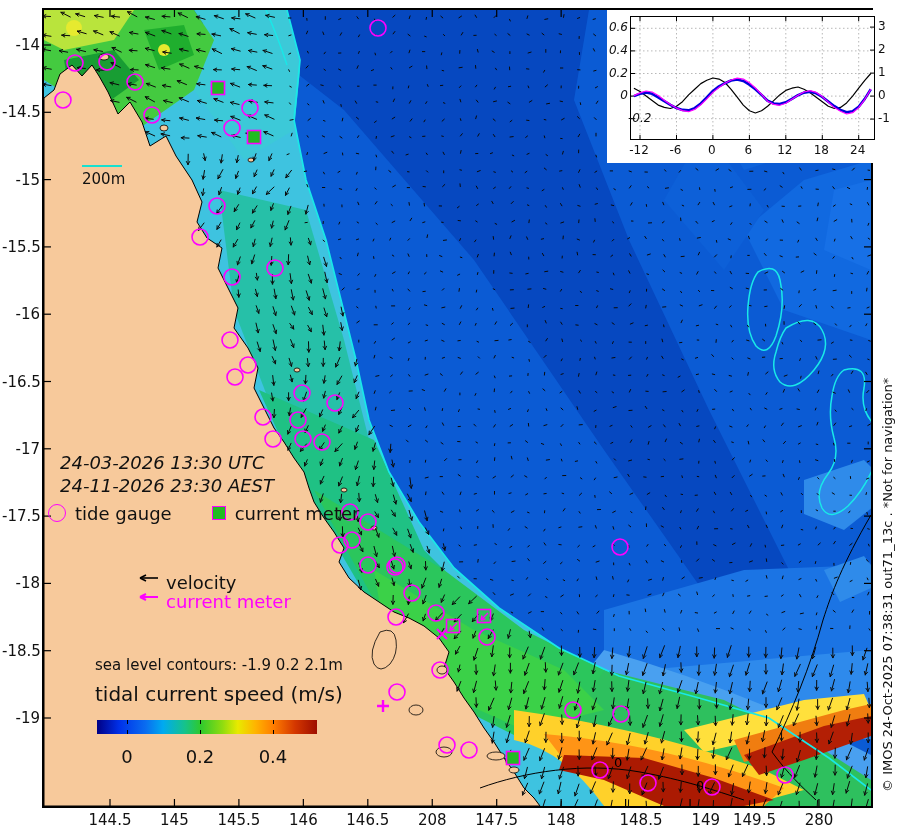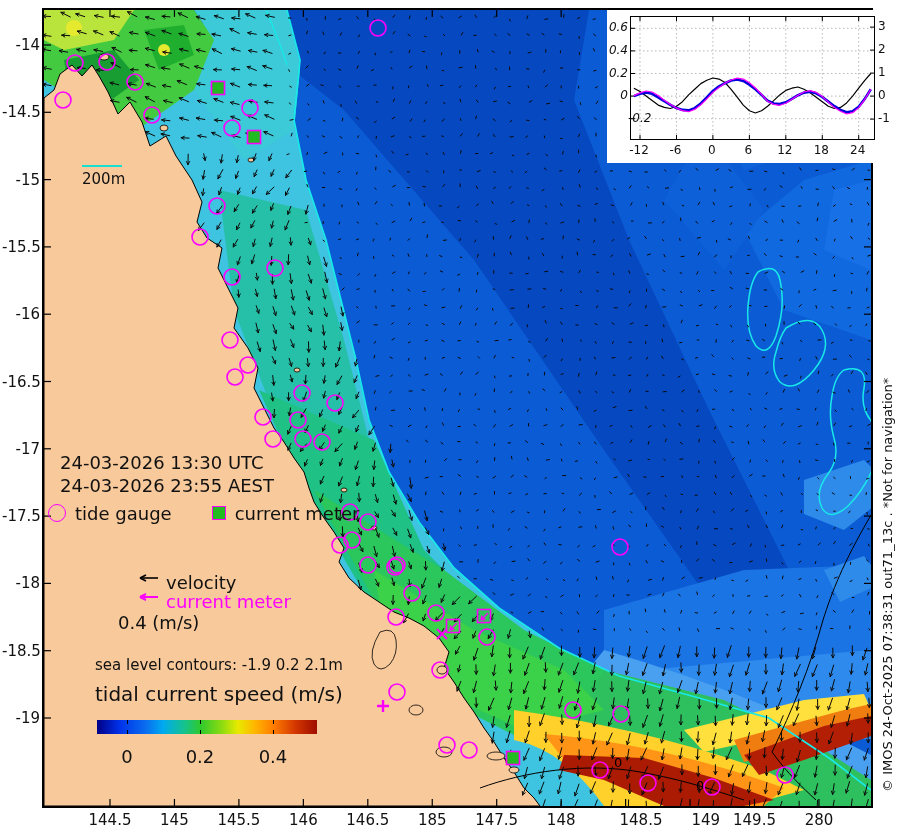--- a/index.html
+++ b/index.html
@@ -4,21 +4,21 @@
 <style>
   html,body{margin:0;padding:0;}
   body{width:900px;height:834px;position:relative;background:#fff;overflow:hidden;
        font-family:"DejaVu Sans","Liberation Sans",sans-serif;color:#111;}
   #map-frame{position:absolute;left:42px;top:8px;width:827px;height:796px;border:2px solid #000;background:#f7c99b;}
   #map-svg{position:absolute;left:0;top:0;}
   .ov{position:absolute;white-space:nowrap;}
   .xtick-label{position:absolute;width:60px;text-align:center;font-size:15px;}
   .ytick-label{position:absolute;width:38px;text-align:right;font-size:15px;}
   
-  .dates{left:16px;top:441px;font-size:18px;line-height:23px;}
+  .dates{left:16px;top:441px;font-size:18px;line-height:23px;font-style:italic;}
   .gauge-legend{left:4px;top:492px;height:22px;font-size:18px;display:flex;align-items:center;gap:9px;}
   .circ-icon{width:16px;height:16px;border:1.6px solid #ff00ff;border-radius:50%;display:inline-block;}
   .sq-icon{width:12px;height:12px;border:1.6px solid #ff00ff;background:#22bb22;display:inline-block;}
   .vec-legend{left:90px;top:563px;font-size:18px;line-height:19px;}
   .vec-row{display:flex;gap:6px;height:19px;}
   .vec-scale{margin-left:-16px;margin-top:2px;}
   .note{left:51px;top:646px;font-size:15px;}
   .cb-title{left:51px;top:672px;font-size:20px;}
   .cbar{position:absolute;left:53px;top:710px;width:220px;height:14px;
         background:linear-gradient(to right,#000085 0%,#0030e8 10%,#0a6cf0 22%,#00aaf0 30%,#16c38a 40%,#2ec92e 47%,#8fdc10 57%,#e8ea00 64%,#ffb400 72%,#ff7e00 80%,#d43700 90%,#9e0e00 100%);}
@@ -221,21 +221,21 @@
         <line x1="0" y1="708" x2="7" y2="708" stroke="#000" stroke-width="1.2"></line>
         <line x1="827" y1="708" x2="820" y2="708" stroke="#000" stroke-width="1.2"></line>
       </g>
   </svg>
 
   <div class="ov scale200-line"></div>
   <div class="ov scale200-text">200m</div>
 
   <div class="ov dates">
     <div>24-03-2026 13:30 UTC</div>
-    <div>24-03-2026 23:55 AEST</div>
+    <div>24-11-2026 23:30 AEST</div>
   </div>
 
   <div class="ov gauge-legend">
     <span class="circ-icon"></span>
     <span>tide gauge</span>
     <span style="width:22px"></span>
     <span class="sq-icon"></span>
     <span>current meter</span>
   </div>
 
@@ -246,23 +246,20 @@
         <path d="M6,5 L12,2 M6,5 L12,8" stroke="#000" stroke-width="1.6" fill="none"></path>
       </svg>
       <span>velocity</span>
     </div>
     <div class="vec-row magenta">
       <svg width="26" height="10">
         <line x1="24" y1="5" x2="6" y2="5" stroke="#ff00ff" stroke-width="2"></line>
         <path d="M6,5 L12,2 M6,5 L12,8" stroke="#ff00ff" stroke-width="2" fill="none"></path>
       </svg>
       <span>current meter</span>
-    </div>
-    <div class="vec-row vec-scale">
-      <span>0.4 (m/s)</span>
     </div>
   </div>
 
   <div class="ov note">sea level contours: -1.9 0.2 2.1m</div>
   <div class="ov cb-title">tidal current speed (m/s)</div>
   <div class="cbar">
     <div class="cb-tick" style="left:30px"></div>
       <div class="cb-tick" style="left:103px"></div>
       <div class="cb-tick" style="left:176px"></div>
     <div class="cb-tick2" style="left:30px"></div>
@@ -275,21 +272,21 @@
       <div class="ov cb-lab" style="left:199px;">0.4</div>
     </div>
 </div>
 
 <div id="map-xticks">
     <div class="xtick-label" style="left:80.0px;top:811px;">144.5</div>
     <div class="xtick-label" style="left:144.4px;top:811px;">145</div>
     <div class="xtick-label" style="left:208.9px;top:811px;">145.5</div>
     <div class="xtick-label" style="left:273.4px;top:811px;">146</div>
     <div class="xtick-label" style="left:337.8px;top:811px;">146.5</div>
-    <div class="xtick-label" style="left:402.3px;top:811px;">185</div>
+    <div class="xtick-label" style="left:402.3px;top:811px;">208</div>
     <div class="xtick-label" style="left:466.7px;top:811px;">147.5</div>
     <div class="xtick-label" style="left:531.2px;top:811px;">148</div>
     <div class="xtick-label" style="left:611px;top:811px;">148.5</div>
     <div class="xtick-label" style="left:660.1px;top:811px;text-align:right;">149</div>
     <div class="xtick-label" style="left:724.5px;top:811px;">149.5</div>
     <div class="xtick-label" style="left:789.0px;top:811px;">280</div>
   </div>
 <div id="map-yticks">
     <div class="ytick-label" style="left:2px;top:36.0px;">-14</div>
     <div class="ytick-label" style="left:2px;top:103.3px;">-14.5</div>

